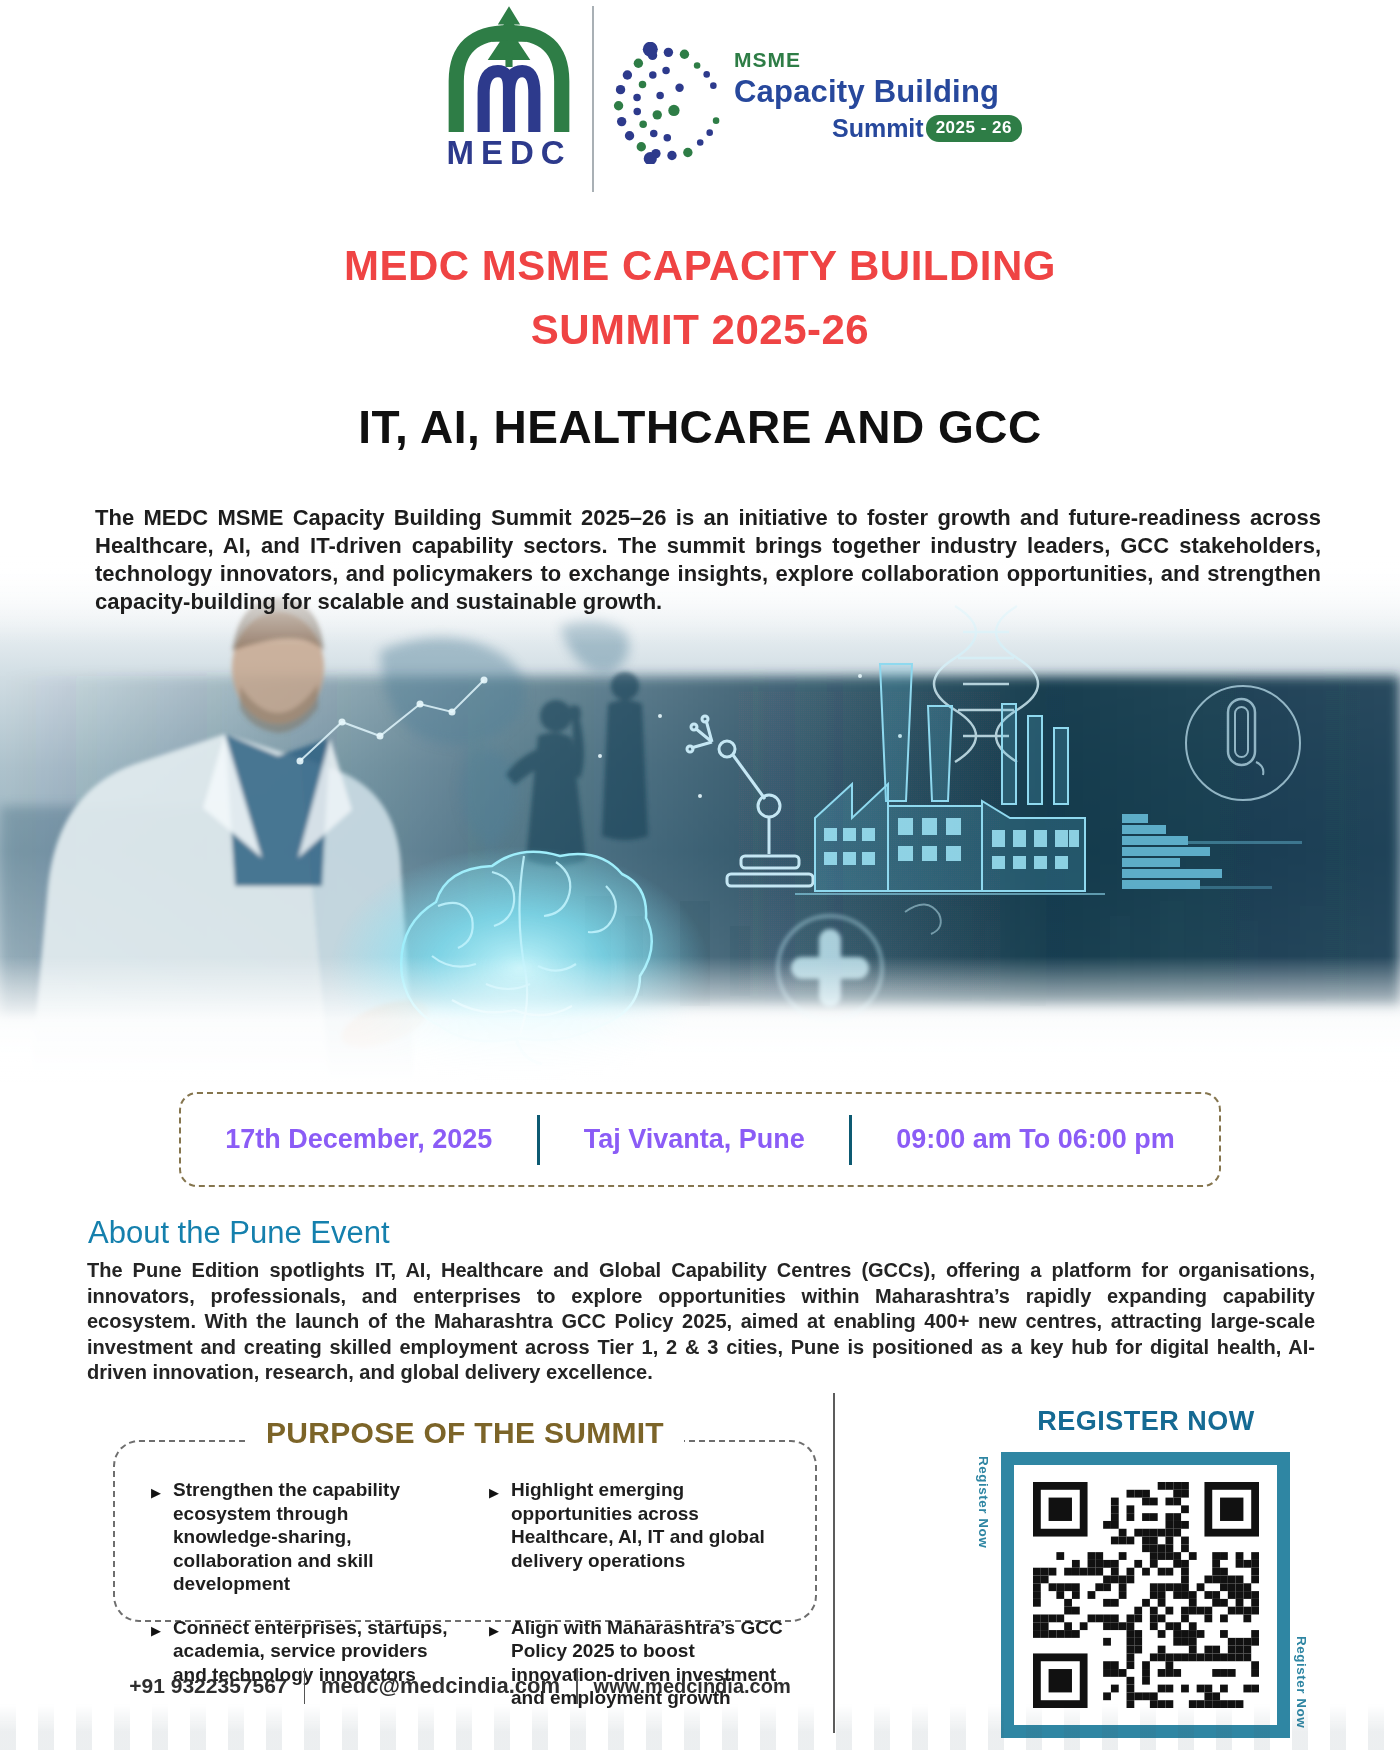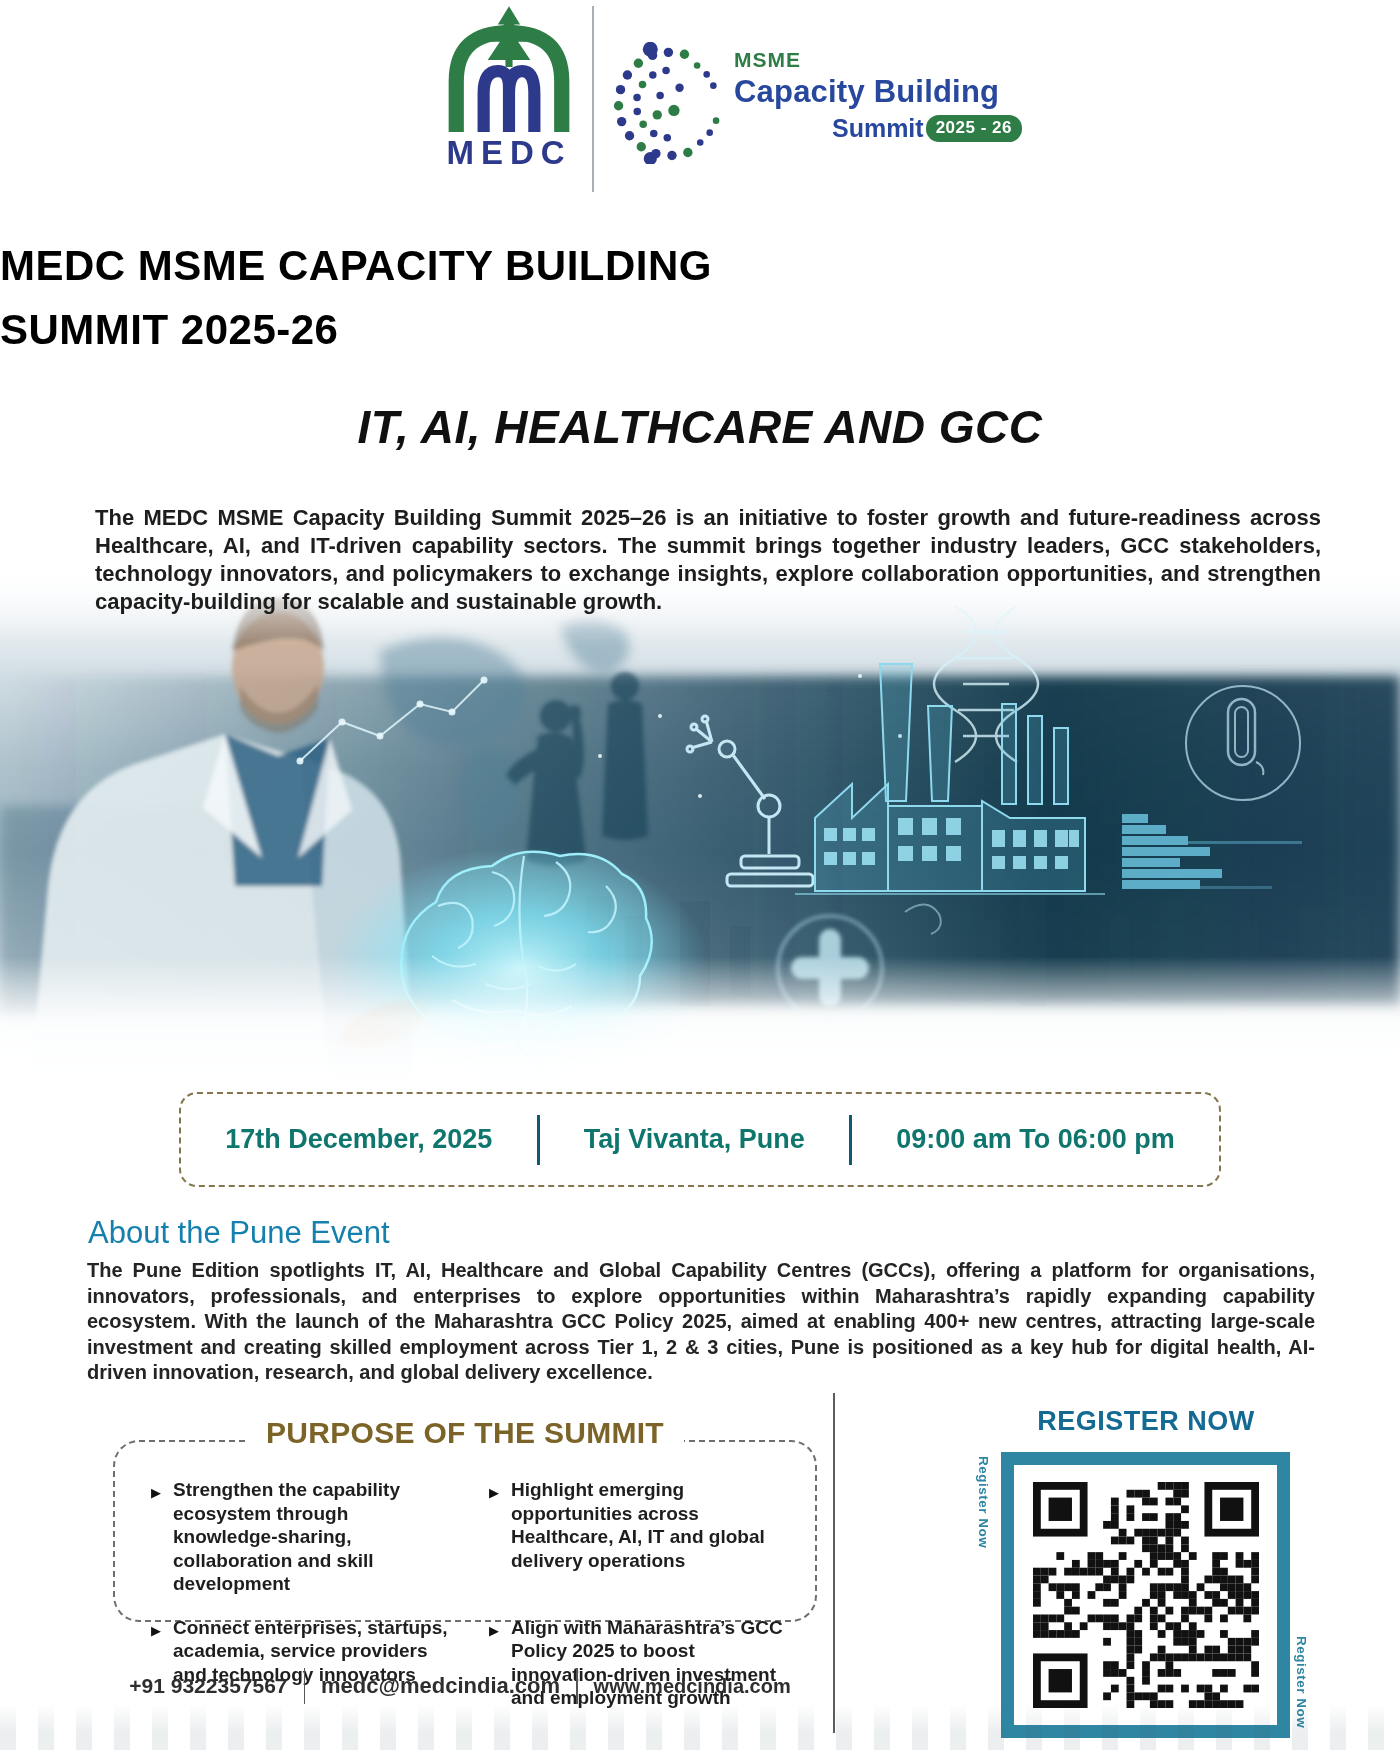--- a/index.html
+++ b/index.html
@@ -13,37 +13,37 @@
   .msme-logo{position:absolute;left:612px;top:38px;width:400px;height:136px;}
   .msme-dots{position:absolute;left:0;top:4px;width:122px;height:122px;}
   .msme-text{position:absolute;left:122px;top:10px;width:288px;}
   .msme-top{font-size:21px;font-weight:800;color:#2e7d46;letter-spacing:1px;}
   .msme-main{font-size:31px;font-weight:800;color:#27489c;letter-spacing:0.2px;margin-top:2px;white-space:nowrap;}
   .msme-summit-row{display:flex;justify-content:flex-end;align-items:center;gap:2px;margin-top:4px;}
   .msme-summit{font-size:25px;font-weight:700;color:#27489c;}
   .msme-badge{background:#2e7d46;color:#ffffff;font-size:17px;font-weight:800;padding:3px 10px 4px;border-radius:13px;letter-spacing:0.5px;}
 
   
-  .main-title{position:absolute;left:0;top:234px;width:100%;
-      font-size:42px;line-height:64px;font-weight:800;color:#000000;letter-spacing:0.5px;}
+  .main-title{position:absolute;left:0;top:234px;width:100%;text-align:center;
+      font-size:42px;line-height:64px;font-weight:800;color:#ef4444;letter-spacing:0.5px;}
   .sub-title{position:absolute;left:0;top:400px;width:100%;text-align:center;
-      font-size:46px;font-weight:800;color:#101010;letter-spacing:0.5px;font-style:italic;}
+      font-size:46px;font-weight:800;color:#101010;letter-spacing:0.5px;}
   .intro{position:absolute;left:87px;top:504px;width:1226px;font-size:22px;line-height:28px;
       font-weight:700;color:#1d1d1d;text-align:justify;z-index:3;margin-left:8px;}
 
   
   .banner{position:absolute;left:0;top:556px;width:1400px;height:528px;z-index:1;
     background:linear-gradient(180deg,#ffffff 0%,#f3f6f8 9%,#d3dfe5 22%,#aec3cd 40%,#9db5c1 56%,#c2d2da 76%,#eef3f5 91%,#ffffff 100%);}
   .banner svg{position:absolute;left:0;top:0;width:100%;height:100%;}
 
   
   .date-box{position:absolute;left:179px;top:1092px;width:1042px;height:95px;box-sizing:border-box;
       border:2.5px dashed #85754e;border-radius:18px;display:flex;align-items:center;
       justify-content:space-evenly;background:#ffffff;z-index:4;}
-  .date-item{font-size:27px;font-weight:800;color:#0f766e;white-space:nowrap;}
+  .date-item{font-size:27px;font-weight:800;color:#8b5cf6;white-space:nowrap;}
   .date-sep{width:3px;height:50px;background:#0d5a72;}
 
   
   .about-heading{position:absolute;left:88px;top:1215px;font-size:31px;font-weight:400;color:#1580ad;}
   .about-body{position:absolute;left:87px;top:1258px;width:1228px;font-size:20px;line-height:25.5px;
       font-weight:700;color:#242424;text-align:justify;}
 
   
   .purpose-box{position:absolute;left:113px;top:1440px;width:704px;height:182px;box-sizing:border-box;
       border:2px dashed #6e6e6e;border-radius:26px;}

